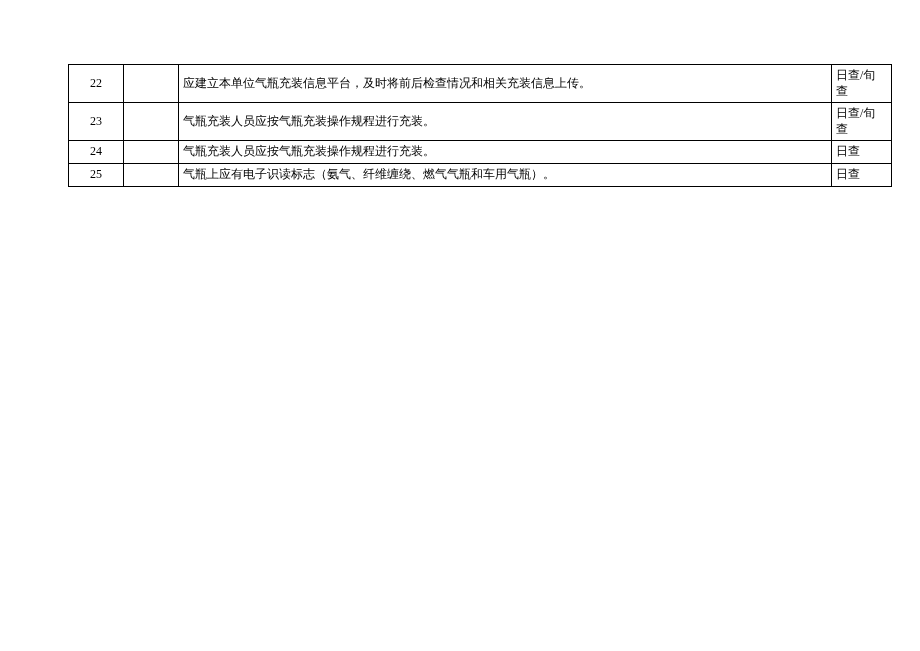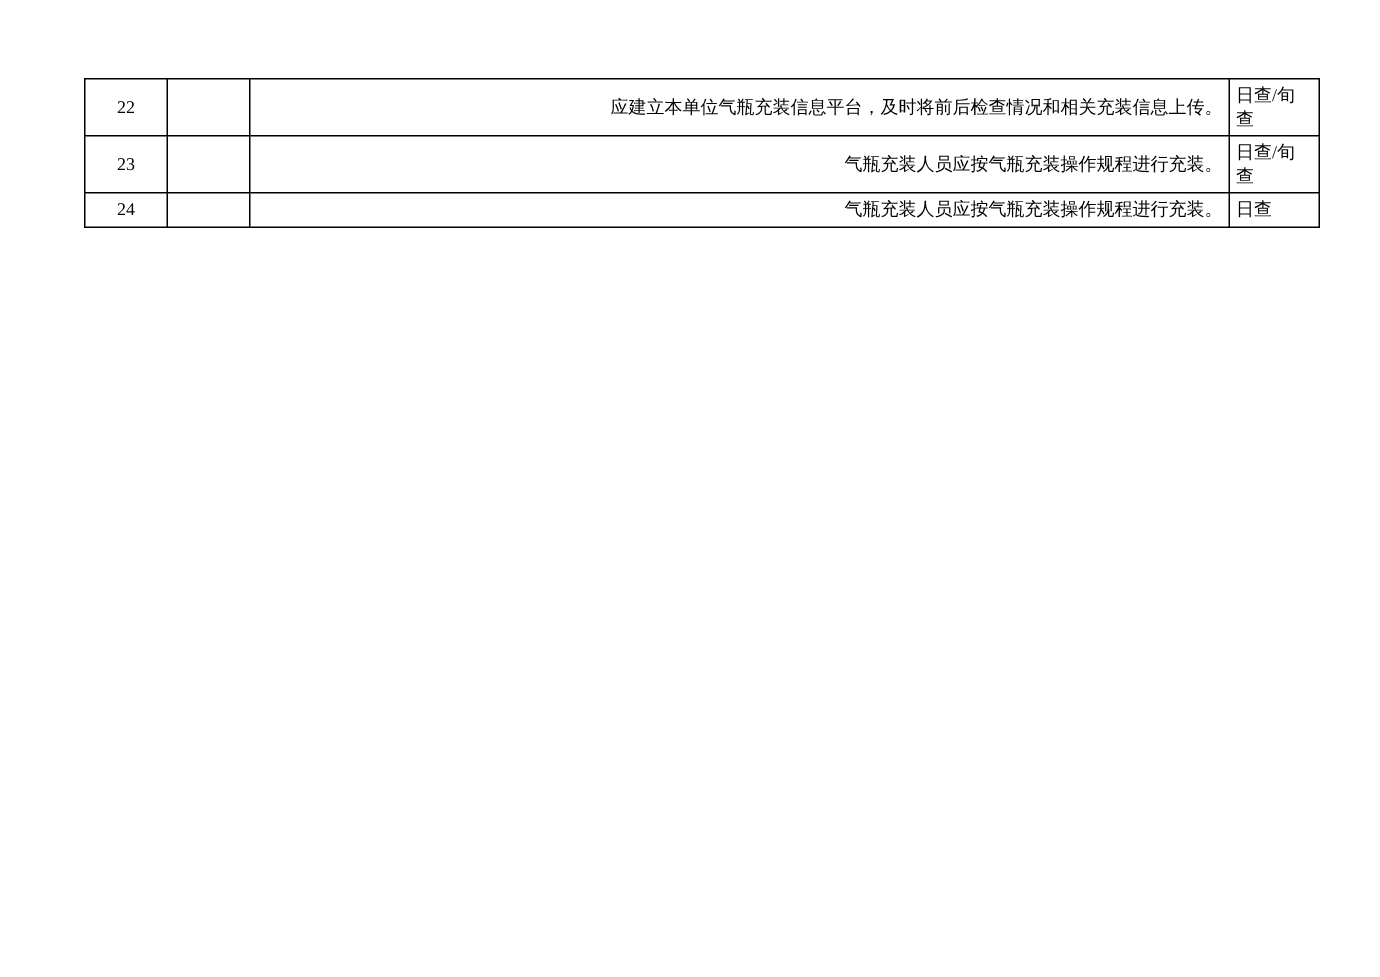--- a/index.html
+++ b/index.html
@@ -1,17 +1,17 @@
 <!DOCTYPE html>
 <html><head>
   <meta charset="utf-8">
   <style>
     * {
       margin: 0;
-      padding: 4px;
+      padding: 16px;
       box-sizing: border-box;
     }
     body {
       background: #ffffff;
       font-family: "SimSun", "宋体", serif;
       font-size: 12px;
       color: #000000;
       width: 920px;
       height: 651px;
       padding: 48px 44px 0 52px;
@@ -30,21 +30,21 @@
     }
     .col-num {
       width: 55px;
       text-align: center;
     }
     .col-blank {
       width: 55px;
     }
     .col-desc {
       width: auto;
-      text-align: right;
+      text-align: left;
     }
     .col-freq {
       width: 60px;
       text-align: left;
     }
   </style>
 </head>
 <body>
 
 <table>
@@ -60,14 +60,20 @@
       <td class="col-blank"></td>
       <td class="col-desc">气瓶充装人员应按气瓶充装操作规程进行充装。</td>
       <td class="col-freq">日查/旬查</td>
     </tr>
     <tr>
       <td class="col-num">24</td>
       <td class="col-blank"></td>
       <td class="col-desc">气瓶充装人员应按气瓶充装操作规程进行充装。</td>
       <td class="col-freq">日查</td>
     </tr>
+    <tr>
+      <td class="col-num">25</td>
+      <td class="col-blank"></td>
+      <td class="col-desc">气瓶上应有电子识读标志（氨气、纤维缠绕、燃气气瓶和车用气瓶）。</td>
+      <td class="col-freq">日查</td>
+    </tr>
   </tbody>
 </table>
 
 </body></html>

